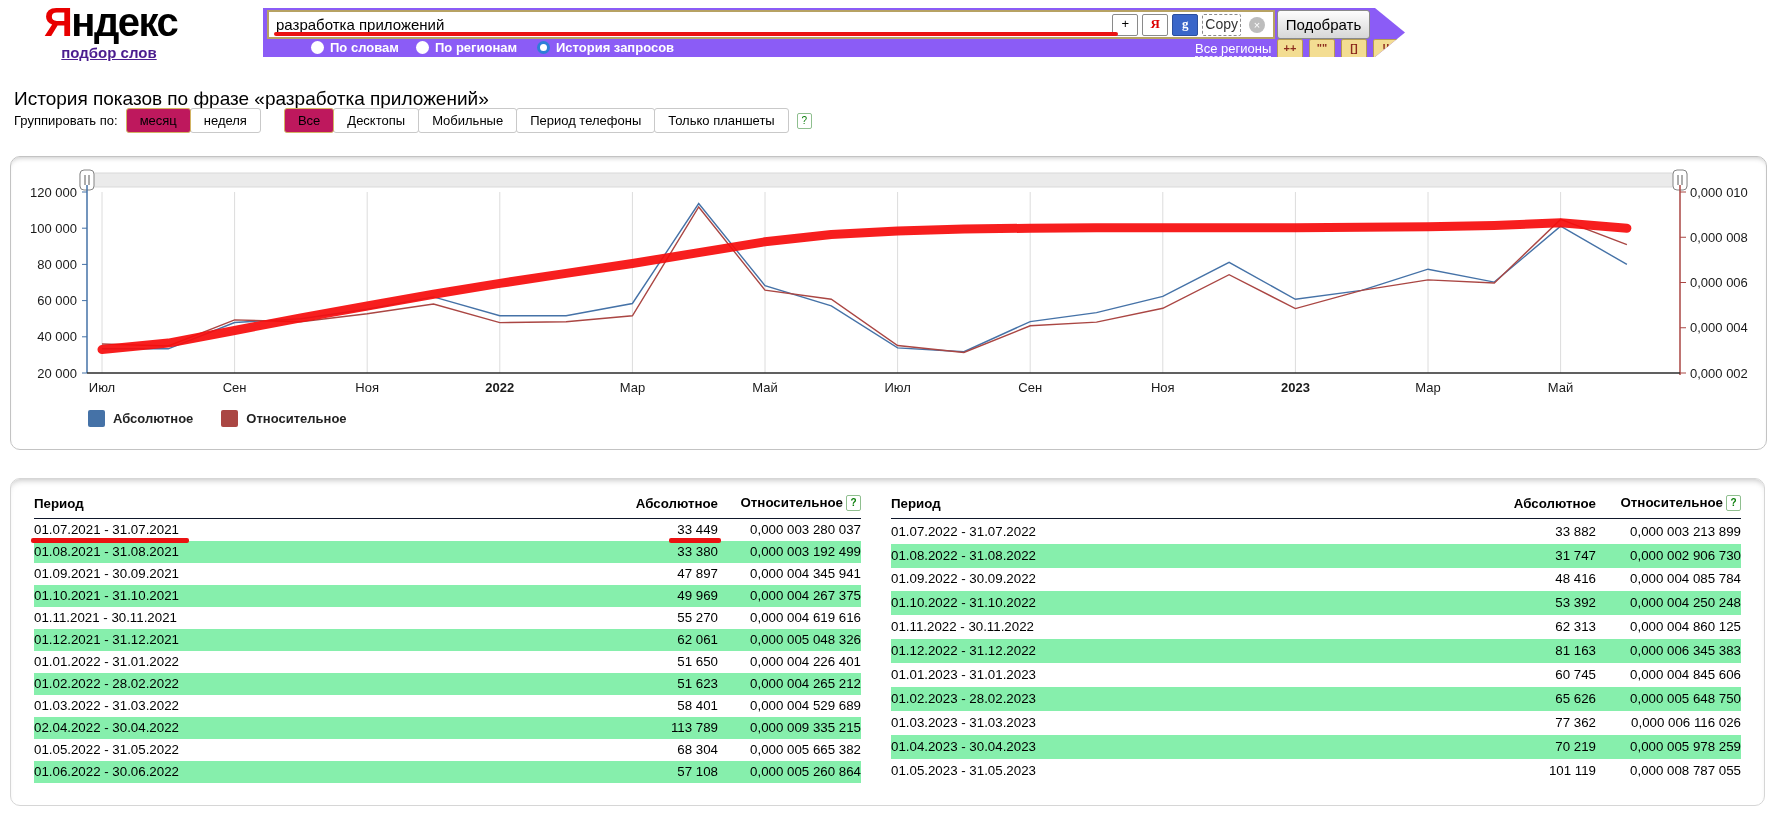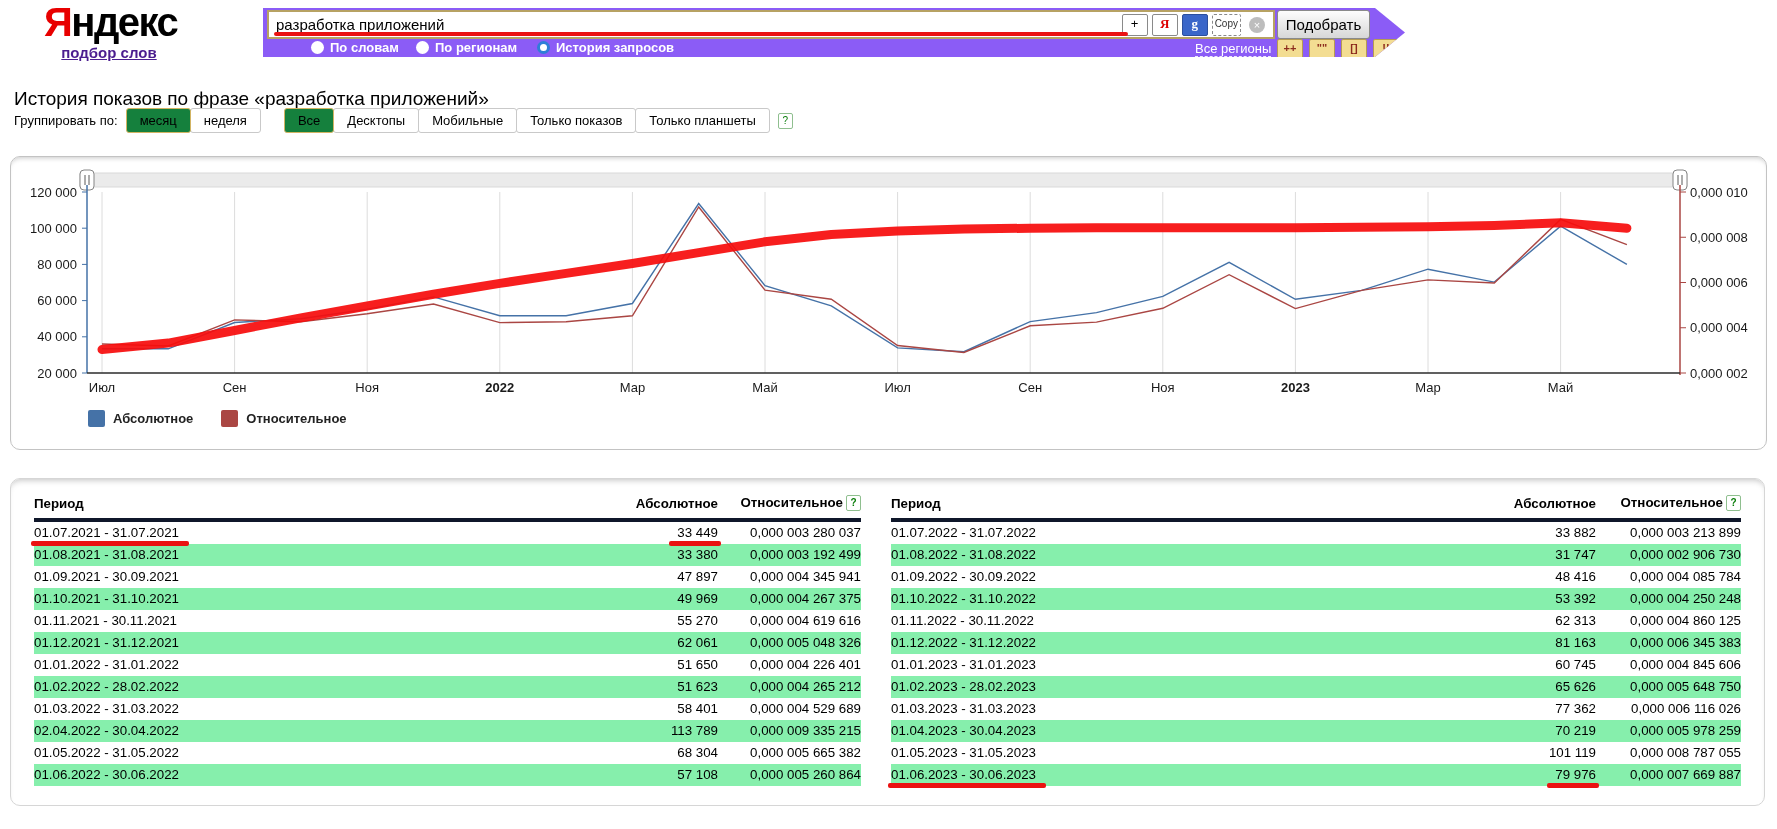--- a/index.html
+++ b/index.html
@@ -20,42 +20,42 @@
     border:2px solid #b7a263;display:flex;align-items:center;}
   .search-text{position:relative;margin-left:7px;font-size:15px;white-space:nowrap;flex:1;}
   .annot-bar{position:absolute;height:5px;background:#ea1212;border-radius:2px;
     left:-3px;right:-10px;bottom:-6px;z-index:5;}
   .annot-bar.search{height:4px;bottom:-3px;left:-2px;right:auto;width:calc(100% + 8px);}
   .inp-btn{height:20px;min-width:20px;margin-right:4px;border:1px solid #8a8a8a;background:#fff;
     font-size:13px;line-height:18px;text-align:center;padding:0 2px;cursor:pointer;border-radius:2px;}
   .inp-btn.ya{color:#d00;font-weight:bold;font-family:"Liberation Serif",serif;}
   .inp-btn.gg{background:#3a66c9;color:#fff;border-color:#2c4f9e;font-weight:bold;
     font-family:"Liberation Serif",serif;}
-  .inp-btn.copy{border-style:dashed;font-size:10px;color:#333;}
+  .inp-btn.copy{border-style:dashed;font-size:14px;color:#333;}
   .clear-btn{width:16px;height:16px;border-radius:50%;background:#bdbdbd;color:#fff;font-size:11px;
     line-height:16px;text-align:center;margin:0 8px 0 4px;cursor:pointer;}
   .submit-btn{position:absolute;left:1014px;top:2px;width:93px;height:29px;font-size:15px;
     font-family:"Liberation Sans",sans-serif;
     background:linear-gradient(#fdfdfd,#d7d7d7);border:1px solid #8a8a8a;border-radius:3px;cursor:pointer;}
   .options-row{position:absolute;left:0;top:31px;width:100%;height:18px;color:#fff;font-size:13px;}
   .radio-item{position:absolute;top:1px;display:flex;align-items:center;gap:6px;font-weight:bold;cursor:pointer;}
   .radio-dot{width:13px;height:13px;border-radius:50%;background:#fff;box-sizing:border-box;}
   .radio-dot.selected{border:3px solid #2f7ed8;}
   .regions-link{position:absolute;left:932px;top:2px;color:#fff;cursor:pointer;
     border-bottom:1px dashed rgba(255,255,255,.85);padding-bottom:0px;}
   .operators{position:absolute;left:1014px;top:0px;display:flex;gap:6px;}
   .op-btn{width:24px;height:18px;background:#f3dd92;border:1px solid #b69c52;border-radius:2px;
     color:#8d2c1e;font-size:11px;font-weight:bold;line-height:16px;text-align:center;cursor:pointer;}
   
   .page-title{position:absolute;left:14px;top:88px;font-size:19px;}
   .controls{position:absolute;left:14px;top:108px;display:flex;align-items:center;font-size:13px;}
   .controls .lbl{margin-right:8px;}
   .seg-btn{display:inline-block;padding:4px 13px;font-size:13px;border:1px solid #c9c9c9;
     background:#fff;border-radius:3px;margin-right:-1px;cursor:pointer;white-space:nowrap;}
-  .seg-btn.active{background:#15803d;border-color:#d2b463;position:relative;z-index:1;}
+  .seg-btn.active{background:#be185d;border-color:#d2b463;position:relative;z-index:1;}
   .grp2{margin-left:24px;}
   .help-icon{display:inline-block;width:13px;height:14px;border:1px solid #8fbf8f;border-radius:2px;
     color:#0a7d0a;background:#fff;font-size:10px;line-height:13px;text-align:center;
     margin-left:9px;vertical-align:middle;cursor:pointer;}
   
   .chart-panel{position:absolute;left:10px;top:156px;width:1755px;height:292px;background:#fff;
     border:1px solid #c3c3c3;border-radius:10px;
     box-shadow:inset 0 4px 5px -3px rgba(0,0,0,.22);}
   .chart-panel svg{display:block;font-family:"Liberation Sans",sans-serif;}
   .axis-label{font-size:13px;fill:#1a1a1a;}
@@ -64,21 +64,21 @@
   .legend-item{display:flex;align-items:center;gap:8px;font-size:13px;font-weight:bold;
     color:#222;cursor:pointer;}
   .swatch{width:17px;height:17px;border-radius:2px;display:inline-block;}
   
   .tables-card{position:absolute;left:10px;top:478px;width:1755px;height:328px;background:#fff;
     border:1px solid #d6d6d6;border-radius:10px;
     box-shadow:inset 0 5px 6px -4px rgba(0,0,0,.25);
     padding:0;box-sizing:border-box;}
   .tables-wrap{display:flex;gap:30px;padding:10px 27px 0 23px;}
   table.hist{border-collapse:collapse;font-size:13.3px;table-layout:fixed;}
-  table.hist th{font-weight:bold;text-align:left;padding:6px 0 7px;border-bottom:4px solid #0f172a;}
+  table.hist th{font-weight:bold;text-align:left;padding:6px 0 7px;border-bottom:1px solid #0f172a;}
   table.hist th.num{text-align:right;}
   table.hist td{padding:3px 0 4px;}
   table.hist td.num{text-align:right;}
   table.hist tr.odd td{background:#86efac;}
   .cellwrap{position:relative;display:inline-block;}
   td.num .cellwrap .annot-bar{left:-8px;right:-3px;}
 </style>
 </head>
 <body>
 
@@ -119,21 +119,21 @@
         <span class="op-btn">!!</span>
       </span>
   </div>
 </div>
 
 <div class="page-title">История показов по фразе «разработка приложений»</div>
 
 <div class="controls">
   <span class="lbl">Группировать по:</span>
   <span id="group-buttons"><span class="seg-btn active">месяц</span><span class="seg-btn">неделя</span></span>
-  <span id="device-buttons" class="grp2"><span class="seg-btn active">Все</span><span class="seg-btn">Десктопы</span><span class="seg-btn">Мобильные</span><span class="seg-btn">Только показов</span><span class="seg-btn">Только планшеты</span></span>
+  <span id="device-buttons" class="grp2"><span class="seg-btn active">Все</span><span class="seg-btn">Десктопы</span><span class="seg-btn">Мобильные</span><span class="seg-btn">Период телефоны</span><span class="seg-btn">Только планшеты</span></span>
   <span class="help-icon">?</span>
 </div>
 
 <div class="chart-panel">
   <svg id="chart" width="1753" height="250" viewBox="0 0 1753 250">
       <rect x="69" y="16" width="1607" height="14" fill="#ebebeb" stroke="#d9d9d9"></rect>
       <g>
         <rect x="69" y="13" width="14" height="20" rx="4" fill="#fff" stroke="#858585"></rect>
         <line x1="74" y1="18" x2="74" y2="28" stroke="#5a5a5a"></line>
         <line x1="78" y1="18" x2="78" y2="28" stroke="#5a5a5a"></line>
@@ -350,21 +350,16 @@
           <tr class="odd">
             <td><span class="cellwrap">01.04.2023 - 30.04.2023</span></td>
             <td class="num"><span class="cellwrap">70 219</span></td>
             <td class="num"><span class="cellwrap">0,000 005 978 259</span></td>
           </tr>
           <tr>
             <td><span class="cellwrap">01.05.2023 - 31.05.2023</span></td>
             <td class="num"><span class="cellwrap">101 119</span></td>
             <td class="num"><span class="cellwrap">0,000 008 787 055</span></td>
           </tr>
-          <tr class="odd">
-            <td><span class="cellwrap">01.06.2023 - 30.06.2023<span class="annot-bar"></span></span></td>
-            <td class="num"><span class="cellwrap">79 976<span class="annot-bar"></span></span></td>
-            <td class="num"><span class="cellwrap">0,000 007 669 887</span></td>
-          </tr>
         </tbody>
       </table>
   </div>
 </div>
 
 </body></html>

